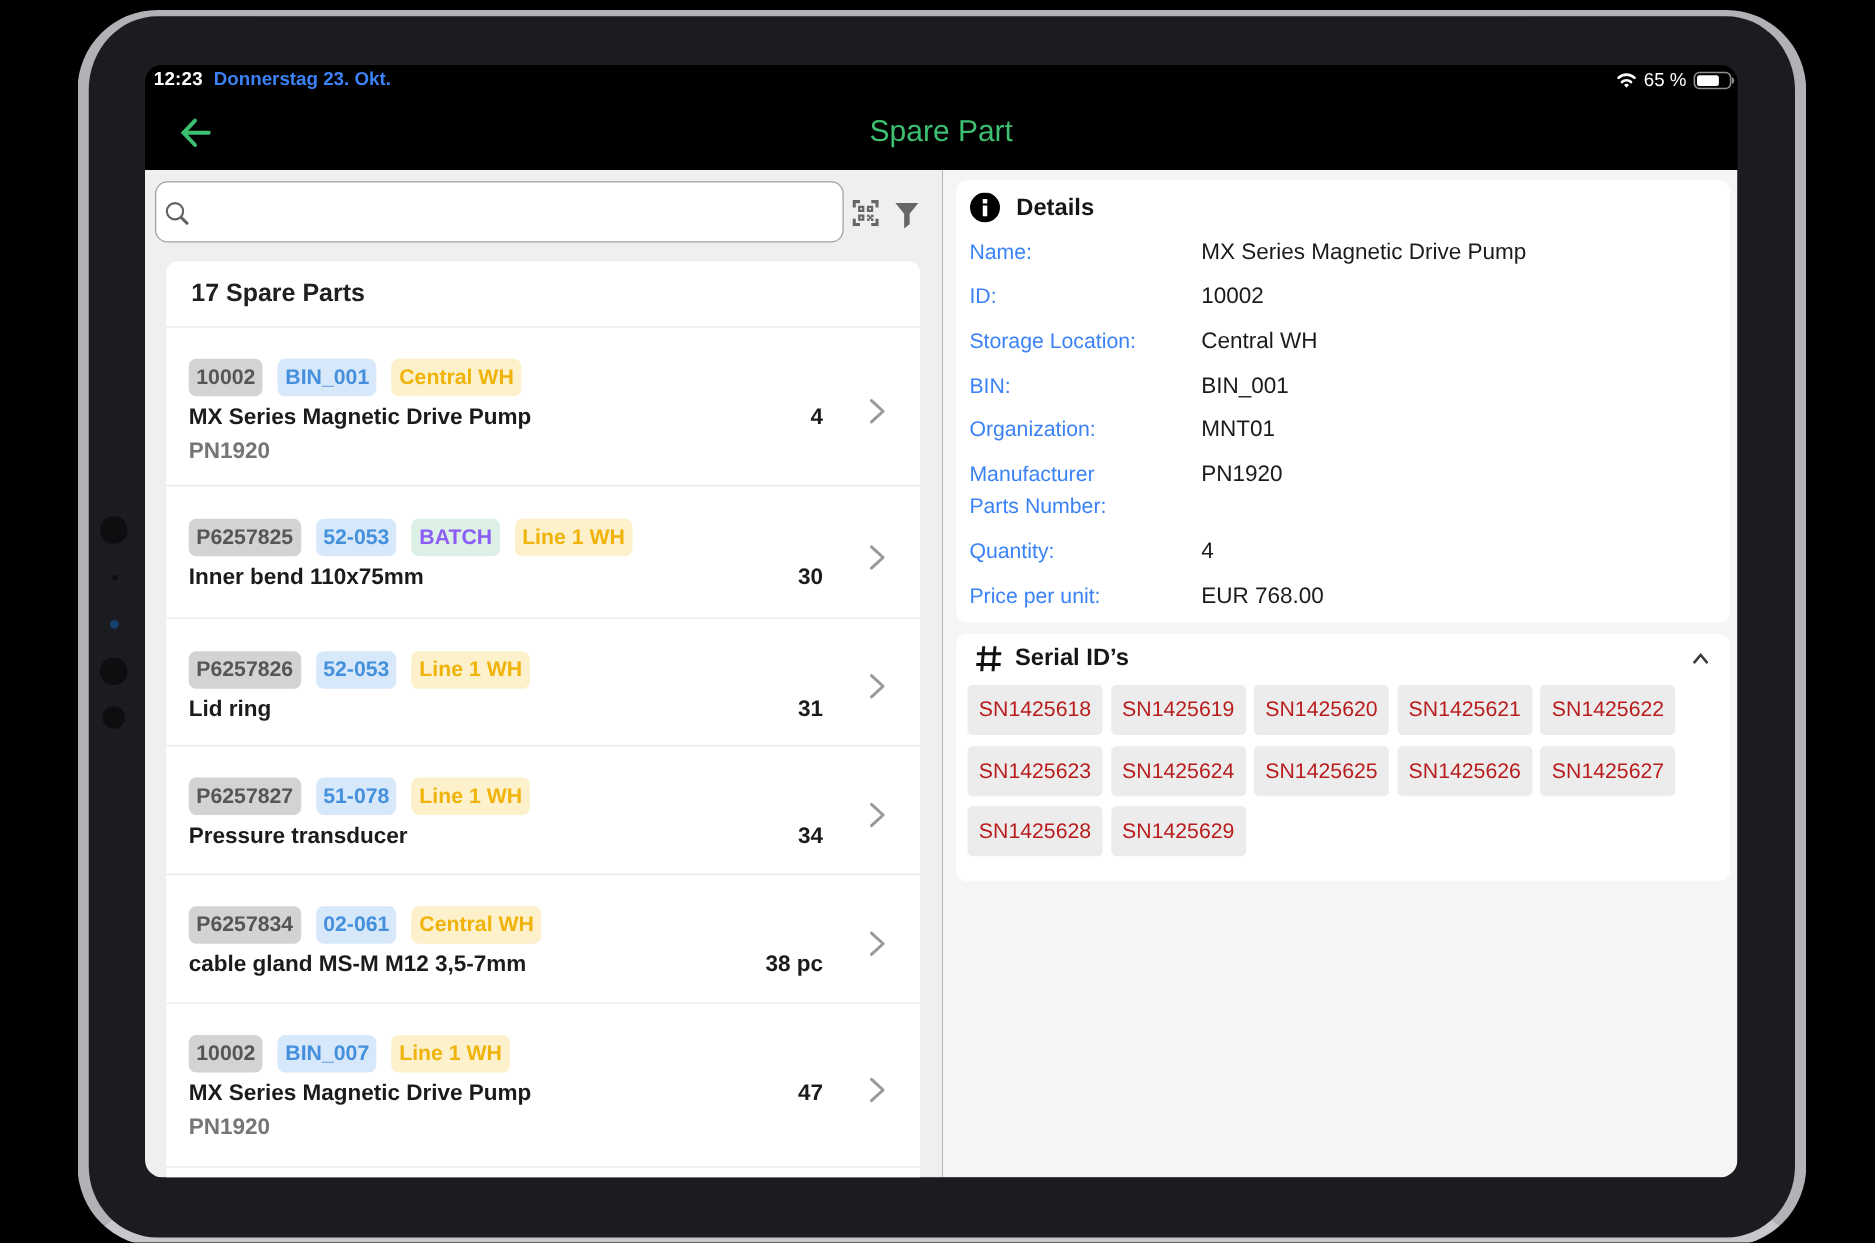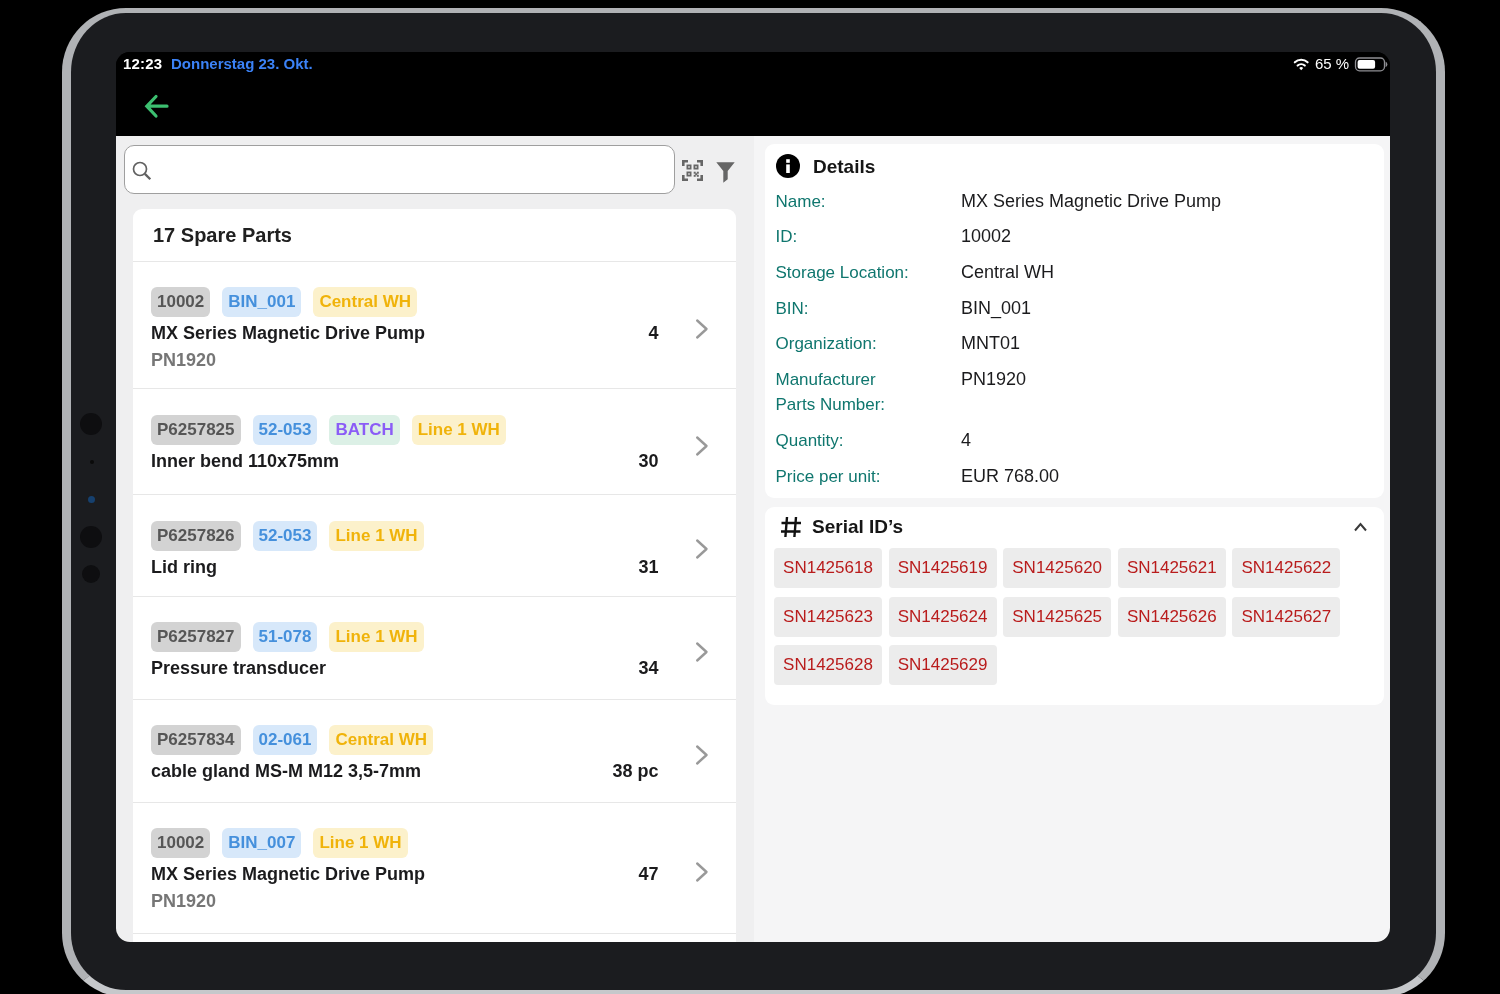--- a/index.html
+++ b/index.html
@@ -42,21 +42,21 @@
   .ititle { position:absolute; left:18px; top:62px; font-size:18px; color:#1b1b1d; }
   .isub { position:absolute; left:18px; top:89px; font-size:18px; color:#767676; }
   .iqty { position:absolute; right:77px; top:62px; font-size:18px; color:#1b1b1d; }
   .ichev { position:absolute; right:27px; }
 
   
   .card { position:absolute; left:11px; width:618.5px; background:#fff; border-radius:9px; }
   #detailscard { top:7.5px; height:354px; }
   #serialcard { top:371px; height:198px; }
   .cardhead { position:absolute; font-size:19px; font-weight:700; color:#161616; }
-  .drow-label { position:absolute; left:10.5px; font-size:17px; color:#0f766e; }
+  .drow-label { position:absolute; left:10.5px; font-size:17px; color:#3b82f6; }
   .drow-value { position:absolute; left:196px; font-size:18px; color:#1b1b1d; }
   .schip { position:absolute; width:108px; height:40px; background:#ececec; border-radius:4px; font-size:17px; color:#b91c1c; text-align:center; line-height:40px; }
 </style>
 </head>
 <body>
 <div id="stage">
   <div id="device">
     <div class="sidedot" style="left:9px; top:400px; width:22px; height:22px;"></div>
     <div class="sidedot" style="left:19px; top:447px; width:4px; height:4px; background:#0a0a0a;"></div>
     <div class="sidedot" style="left:17px; top:483px; width:7px; height:7px; background:#16406e;"></div>
@@ -75,20 +75,21 @@
             <rect x="62.5" y="2" width="29" height="12.8" rx="4" fill="none" stroke="#8e8e93" stroke-width="1.3"></rect>
             <rect x="64.6" y="4.1" width="17.5" height="8.6" rx="2" fill="#fff"></rect>
             <path d="M92.6 5.6 Q94.4 6.6 94.4 8.4 Q94.4 10.2 92.6 11.2 Z" fill="#8e8e93"></path>
           </svg>
         </div>
         <div id="backarrow">
           <svg width="25" height="25" viewBox="0 0 25 25">
             <path d="M12 2.5 L2.8 12.2 L12 22 M3.2 12.2 L23 12.2" stroke="#3cbf70" stroke-width="3.2" fill="none" stroke-linecap="round"></path>
           </svg>
         </div>
+        <div id="navtitle">Spare Part</div>
       </div>
       <div id="content">
         <div id="leftpane">
           <div id="searchbox">
             <svg width="23" height="23" viewBox="0 0 23 23" style="position:absolute;left:6px;top:14px;">
               <circle cx="9" cy="9" r="6.5" fill="none" stroke="#616161" stroke-width="1.7"></circle>
               <path d="M13.9 13.9 L19.3 19.3" stroke="#616161" stroke-width="2.3"></path>
             </svg>
           </div>
           <div id="qricon">

